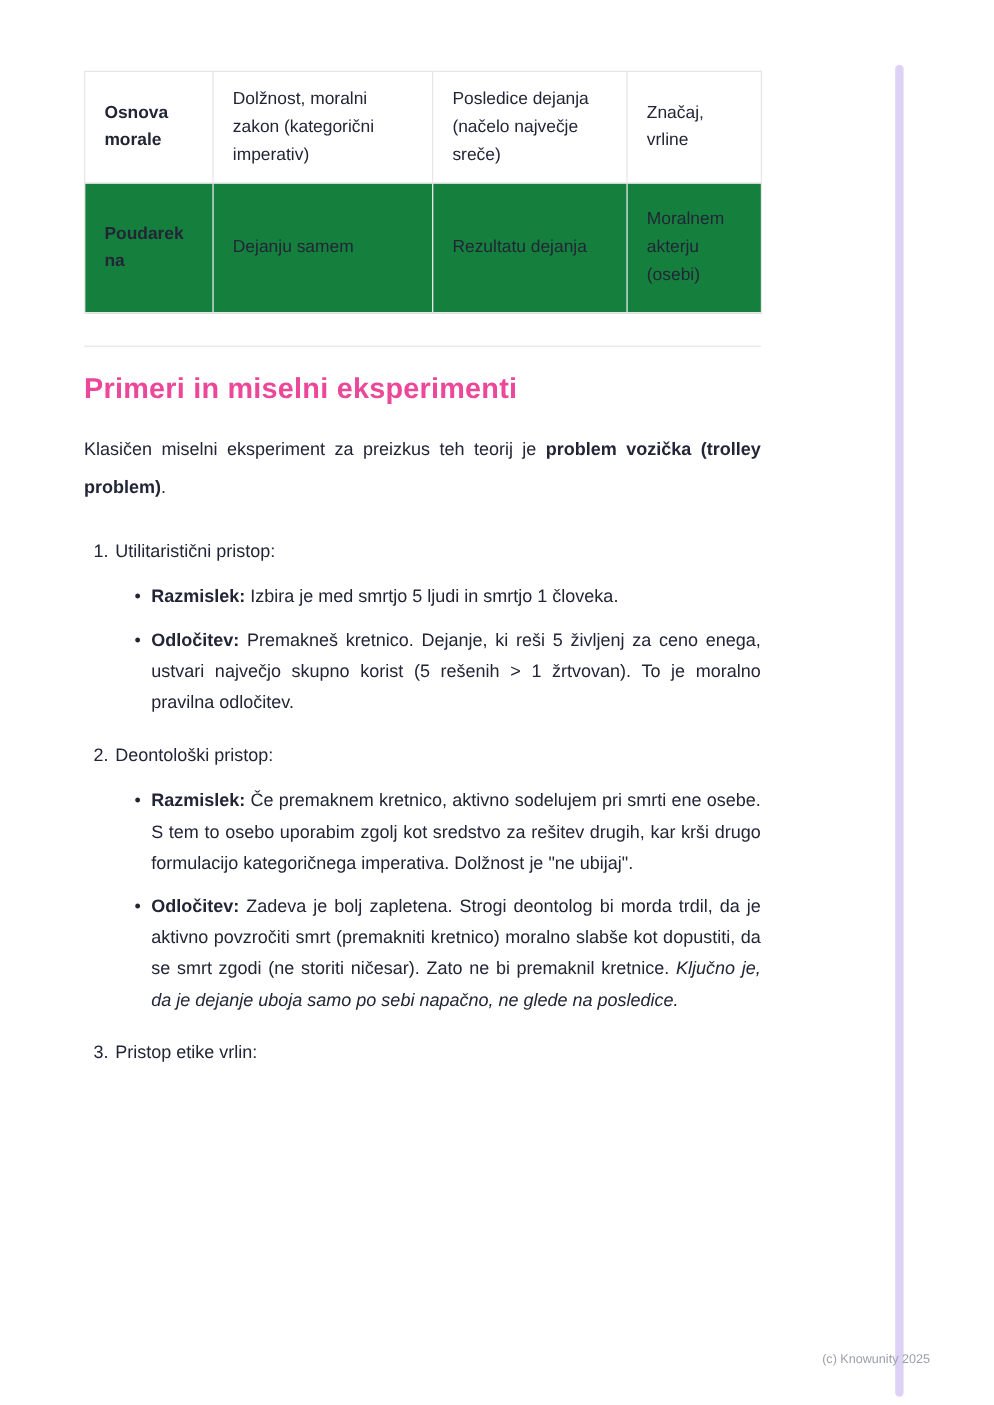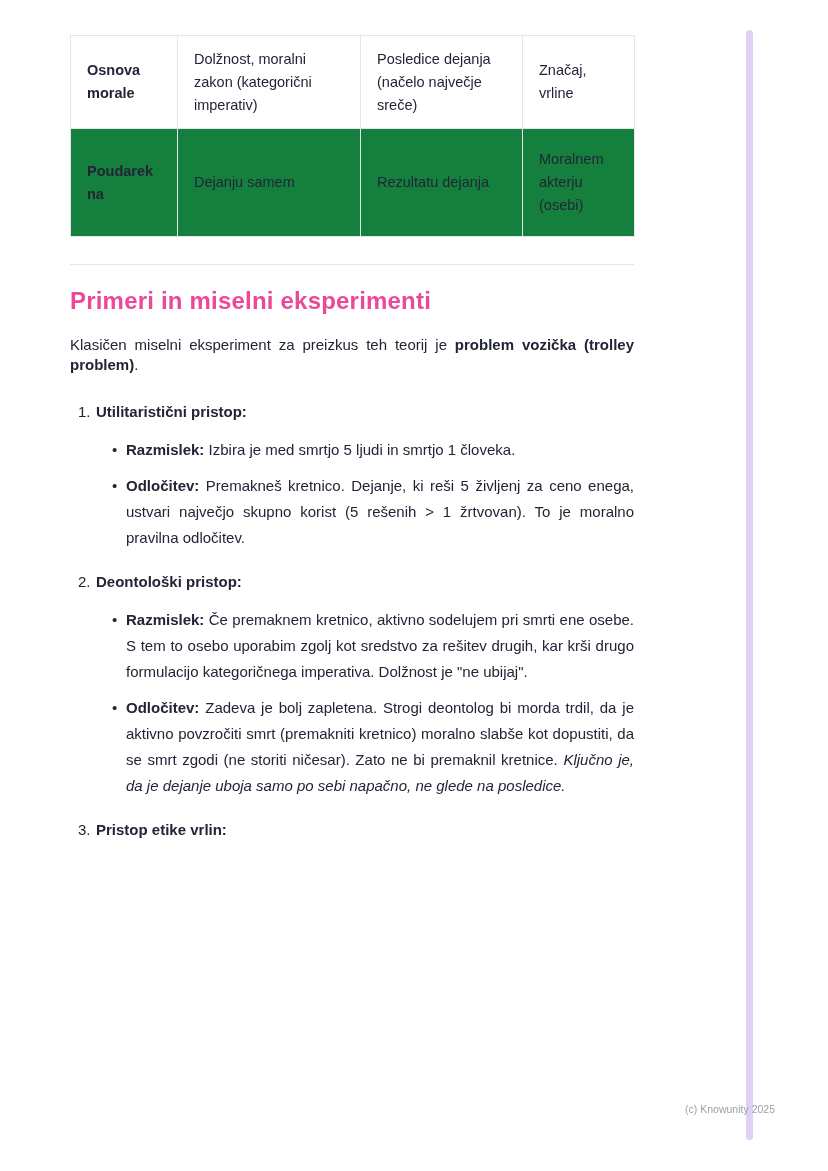--- a/index.html
+++ b/index.html
@@ -3,21 +3,21 @@
 <meta charset="utf-8">
 <style>
   * { margin:0; padding:0; box-sizing:border-box; }
   html,body {
     width:828px; height:1171px;
     background:#ffffff;
     font-family:"Liberation Sans", sans-serif;
     color:#222536;
     overflow:hidden;
   }
-  .page { position:relative; width:828px; height:822px; background:#ffffff; }
+  .page { position:relative; width:828px; height:822px; background:#ffffff;margin-top:24px; }
 
   .content { position:absolute; left:70px; top:35px; width:564px; }
 
   
   table.cmp { border-collapse:collapse; table-layout:fixed; width:564px; }
   table.cmp td {
     border:1px solid #e5e5ea;
     padding:10px 16px;
     font-size:14.5px;
     line-height:23px;
@@ -36,32 +36,32 @@
   h2.section-heading {
     font-size:24px;
     font-weight:700;
     color:#ec4899;
     margin:0 0 20px 0;
     letter-spacing:0.2px;
   }
 
   p.body {
     font-size:15px;
-    line-height:20px;
+    line-height:32px;
     text-align:justify;
     margin:0 0 18px 0;
   }
   .b { font-weight:700; }
   .it { font-style:italic; }
 
   .num-list { margin-top:24px; }
   .num-item { margin-bottom:18px; }
   .item-title-row { display:flex; padding-left:8px; font-size:15px; line-height:26px; }
   .num { width:18px; flex:0 0 18px; }
-  .item-title { font-weight:700; }
+  .item-title { font-weight:400; }
 
   .bullets { margin-left:42px; margin-top:12px; }
   .bullet { display:flex; margin-bottom:10px; }
   .bullet .dot { flex:0 0 14px; width:14px; font-size:15px; line-height:26px; }
   .bullet .btext { flex:1; font-size:15px; line-height:26px; text-align:justify; }
 
   .scrollbar {
     position:absolute;
     left:746px; top:30px;
     width:7px; height:1110px;

